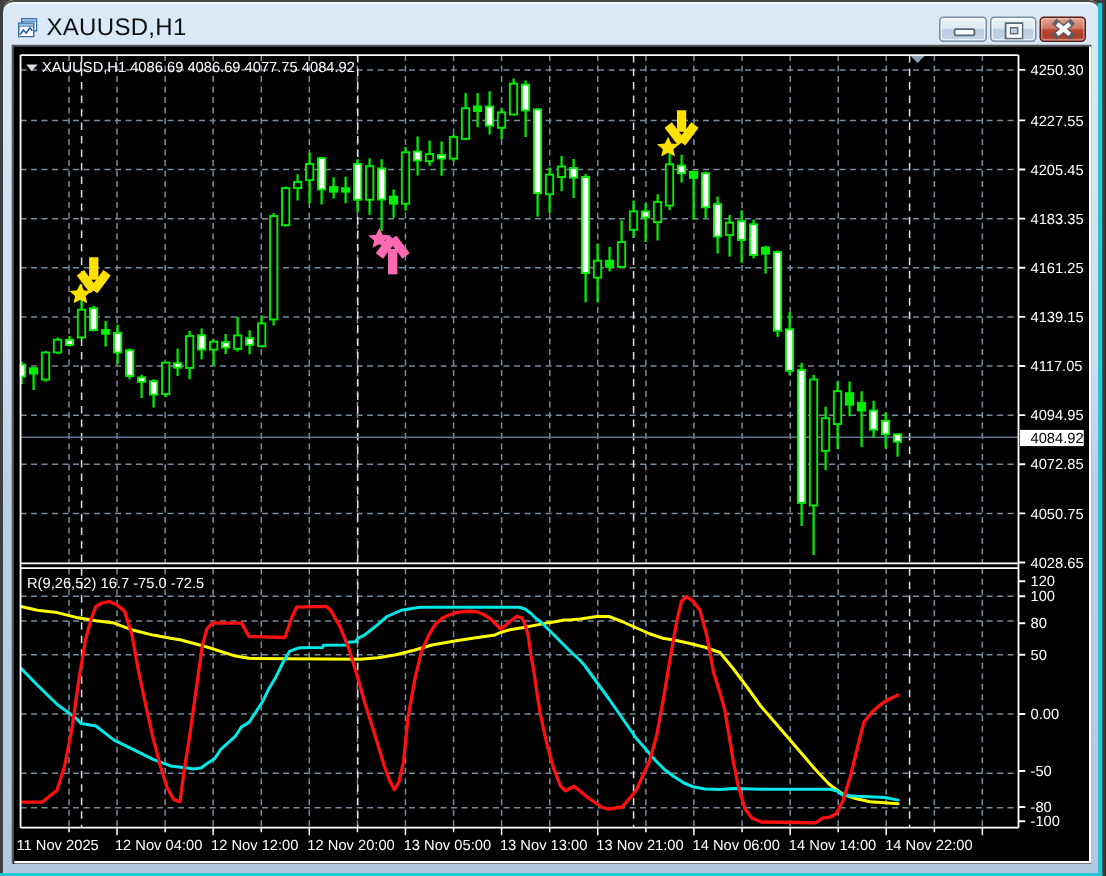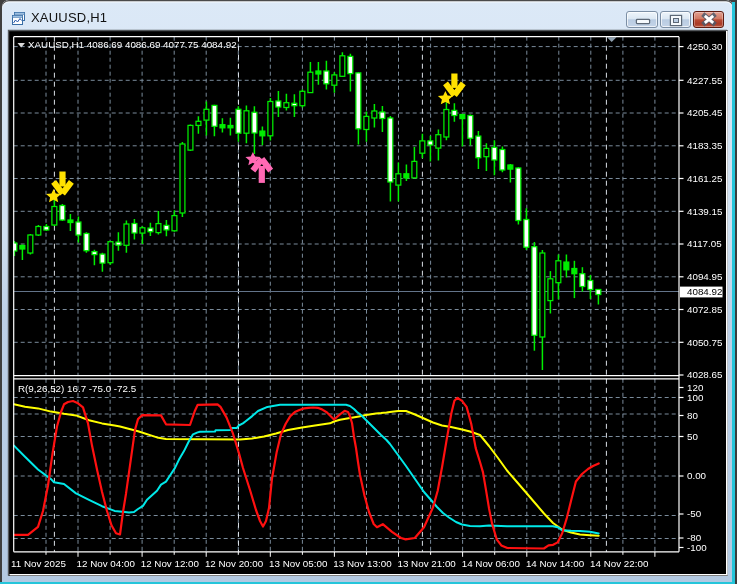--- a/index.html
+++ b/index.html
@@ -1,21 +1,21 @@
 <!DOCTYPE html>
 <html><head><meta charset="utf-8"><style>
 *{margin:0;padding:0;box-sizing:border-box}
 body{width:737px;height:584px;background:#3f3f3f;position:relative;overflow:hidden;font-family:"Liberation Sans",sans-serif}
 #frame{position:absolute;left:2px;top:0;width:730.5px;height:582px;border-radius:7px 7px 0 0;
 background:linear-gradient(to bottom,#dce9f7 0%,#cfdff0 40%,#bdd0e7 55%,#b3c9e2 100%);
 box-shadow:inset 0 1.3px 0 #4a4a4a, inset 0 2.6px 0 #f4f9fd;}
 #cyR{position:absolute;left:732px;top:2px;width:2.6px;height:582px;background:#25c5da}
 #cyB{position:absolute;left:0;top:581.5px;width:735px;height:2.5px;background:#25c5da}
 #dkR{position:absolute;left:734.6px;top:0;width:2.4px;height:584px;background:#3c3c3c}
-#ttl{position:absolute;left:31px;top:10.2px;font-size:13px;color:#101010;letter-spacing:0.2px}
+#ttl{position:absolute;left:31px;top:10.2px;font-size:16px;color:#101010;letter-spacing:0.2px}
 .btn{position:absolute;top:11px;width:31.5px;height:16.5px;border:1px solid #7c8fa5;border-radius:3px;
 background:linear-gradient(to bottom,#eef5fb 0%,#dce8f3 45%,#b9cce2 52%,#c4d4e8 100%);box-shadow:inset 0 0 0 1px rgba(255,255,255,.7)}
 #bmin{left:626px}#bmax{left:659.5px}
 #bcls{left:692.5px;border:1px solid #5f1b10;background:linear-gradient(to bottom,#e2a091 0%,#d07862 46%,#b94a34 52%,#a93a27 80%,#c05a40 100%);box-shadow:inset 0 0 0 1px rgba(255,255,255,.3)}
 #bmin i{position:absolute;left:9.5px;top:8px;width:12px;height:3.2px;background:#f6fafd;box-shadow:0 0 0 1.2px #5c6876;border-radius:0.5px}
 #bmax i{position:absolute;left:10.5px;top:4px;width:10px;height:8.5px;border:2.2px solid #f6fafd;box-shadow:0 0 0 1.2px #5c6876,inset 0 0 0 1px #5c6876;background:transparent}
 #bcls svg{position:absolute;left:0;top:0}
 #icon{position:absolute;left:12px;top:11.5px}
 </style></head>
 <body>

